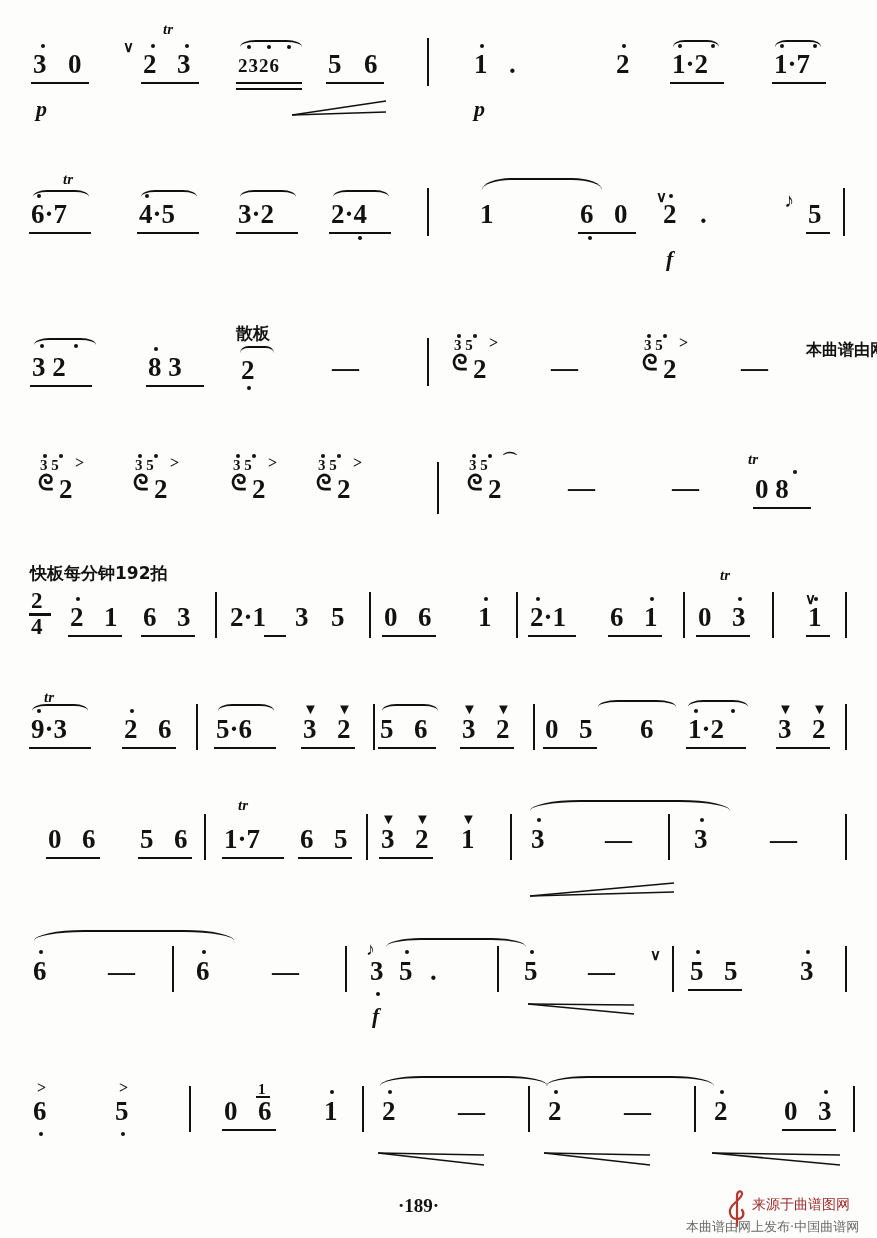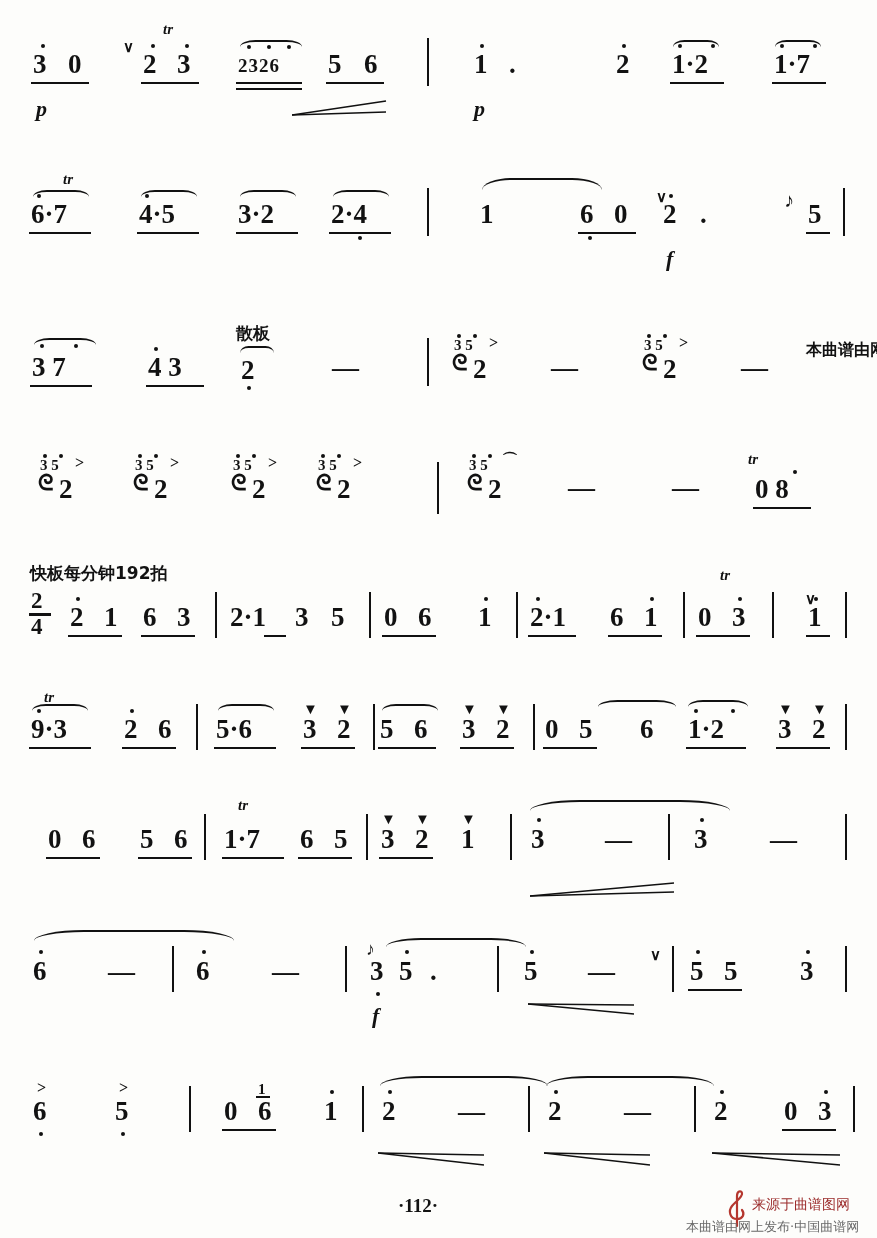--- a/index.html
+++ b/index.html
@@ -137,24 +137,24 @@
     <div class="underline" style="left:806px;top:232px;width:24px;"></div>
 
     <span class="t dyn" style="left:666px;top:248px;">f</span>
     <div class="barline" style="left:843px;top:188px;height:48px;"></div>
   </div>
 
   <div>
     <div class="slur" style="left:34px;top:338px;width:62px;"></div>
     <div class="dot" style="left:40px;top:344px;"></div>
     <div class="dot" style="left:74px;top:344px;"></div>
-    <span class="t num" style="left:32px;top:354px;">3 7</span>
+    <span class="t num" style="left:32px;top:354px;">3 2</span>
     <div class="underline" style="left:30px;top:385px;width:62px;"></div>
 
-    <span class="t num" style="left:148px;top:354px;">4 3</span>
+    <span class="t num" style="left:148px;top:354px;">8 3</span>
     <div class="dot" style="left:154px;top:347px;"></div>
     <div class="underline" style="left:146px;top:385px;width:58px;"></div>
 
     <span class="t cn" style="left:236px;top:325px;">散板</span>
     <div class="slur" style="left:240px;top:346px;width:34px;"></div>
     <span class="t num" style="left:241px;top:357px;">2</span>
     <div class="dot" style="left:247px;top:386px;"></div>
     <span class="t num" style="left:332px;top:354px;">—</span>
 
     <div class="barline" style="left:427px;top:338px;height:48px;"></div>
@@ -485,21 +485,21 @@
         </svg>
     </div>
     <div class="hairpin" style="left:712px;top:1150px;">
       <svg width="130" height="20">
           <line x1="0" y1="3" x2="128" y2="15" stroke="#111" stroke-width="1.6"></line>
           <line x1="0" y1="3" x2="128" y2="5" stroke="#111" stroke-width="1.6"></line>
         </svg>
     </div>
   </div>
 
-  <span class="page-num" style="left:398px;top:1195px;">·112·</span>
+  <span class="page-num" style="left:398px;top:1195px;">·189·</span>
 
   <div style="position:absolute;left:724px;top:1188px;">
     <svg width="26" height="40" viewBox="0 0 26 40">
       <path d="M13 38 C13 38 13 10 13 8 C13 3 17 2 18 5 C19 9 12 13 8 18 C4 23 6 31 13 31 C19 31 21 26 18 22" fill="none" stroke="#b5372f" stroke-width="2.2" stroke-linecap="round"></path>
     </svg>
   </div>
   <span class="wm" style="left:752px;top:1196px;">来源于曲谱图网</span>
   <span class="wm2" style="left:686px;top:1218px;">本曲谱由网上发布·中国曲谱网</span>
 
 </div>

